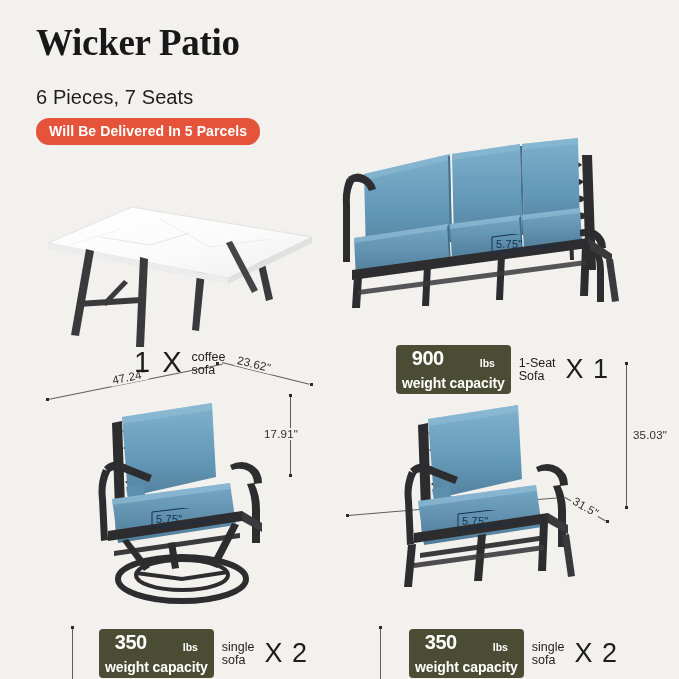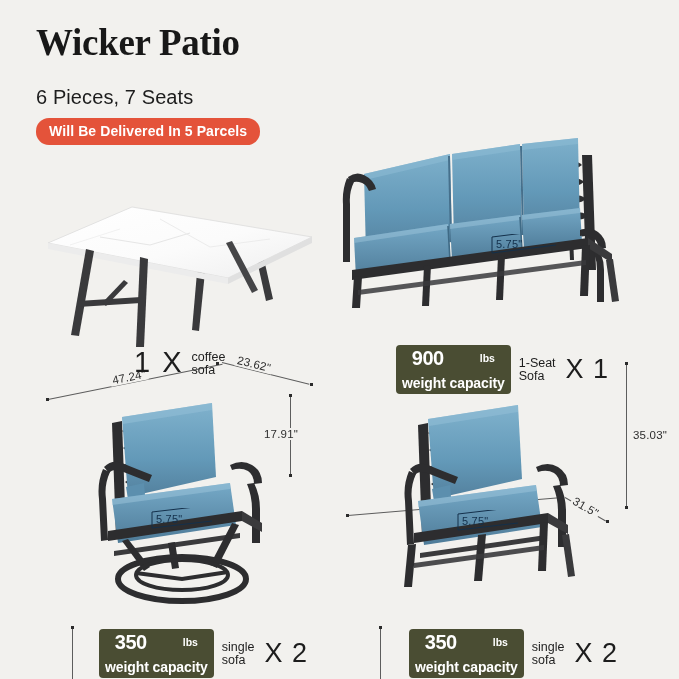--- a/index.html
+++ b/index.html
@@ -85,21 +85,21 @@
   
   .caption { position: absolute; display: flex; align-items: center; }
   .badge {
     background: #4a4d33;
     border-radius: 4px;
     padding: 3px 6px 4px 6px;
     color: #ffffff;
     text-align: center;
     line-height: 1;
   }
-  .badge-top { display: flex; align-items: center; justify-content: center; }
+  .badge-top { display: flex; align-items: flex-end; justify-content: center; }
   .badge-num { font-size: 20px; font-weight: bold; letter-spacing: -0.5px; }
   .badge-lbs { font-size: 10.5px; font-weight: bold; margin-left: 4px; padding-left: 32px; }
   .badge-sub { font-size: 14px; font-weight: bold; margin-top: 8px; letter-spacing: -0.1px; }
   .cap-name {
     font-size: 12.5px;
     color: #1d1d1d;
     line-height: 13px;
     margin-left: 8px;
     white-space: nowrap;
   }

